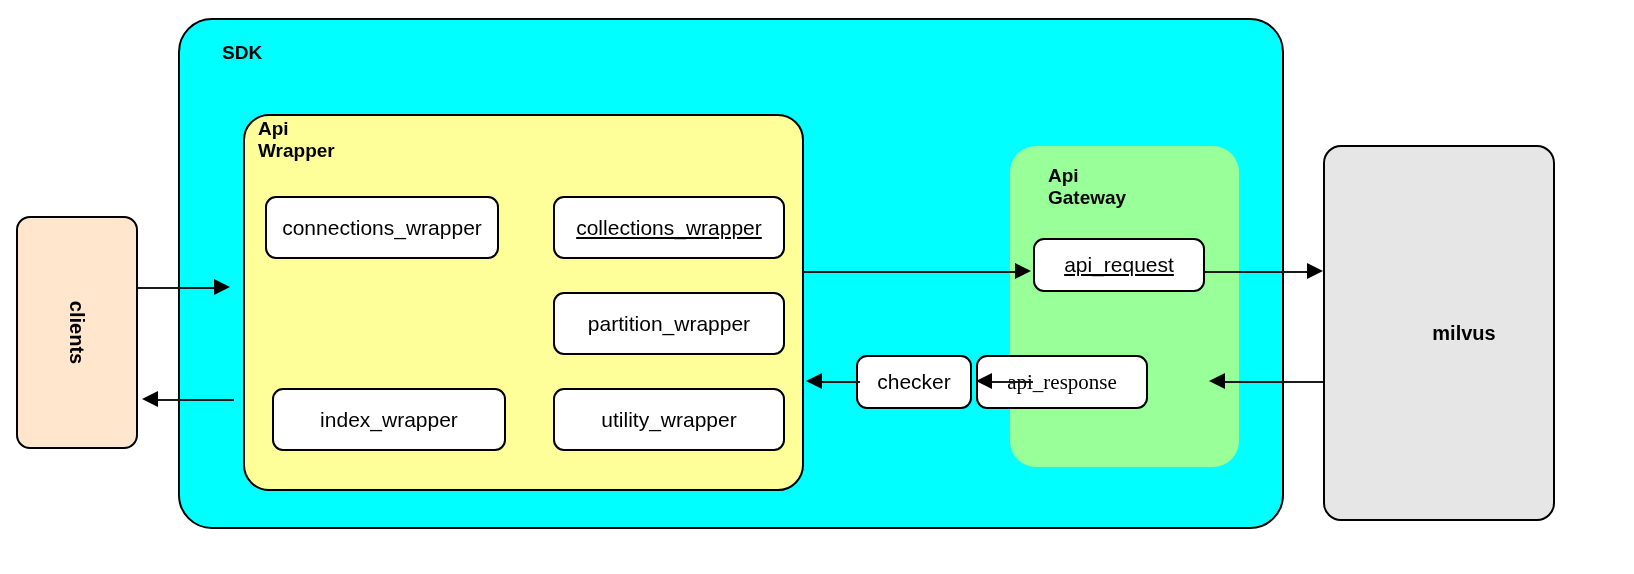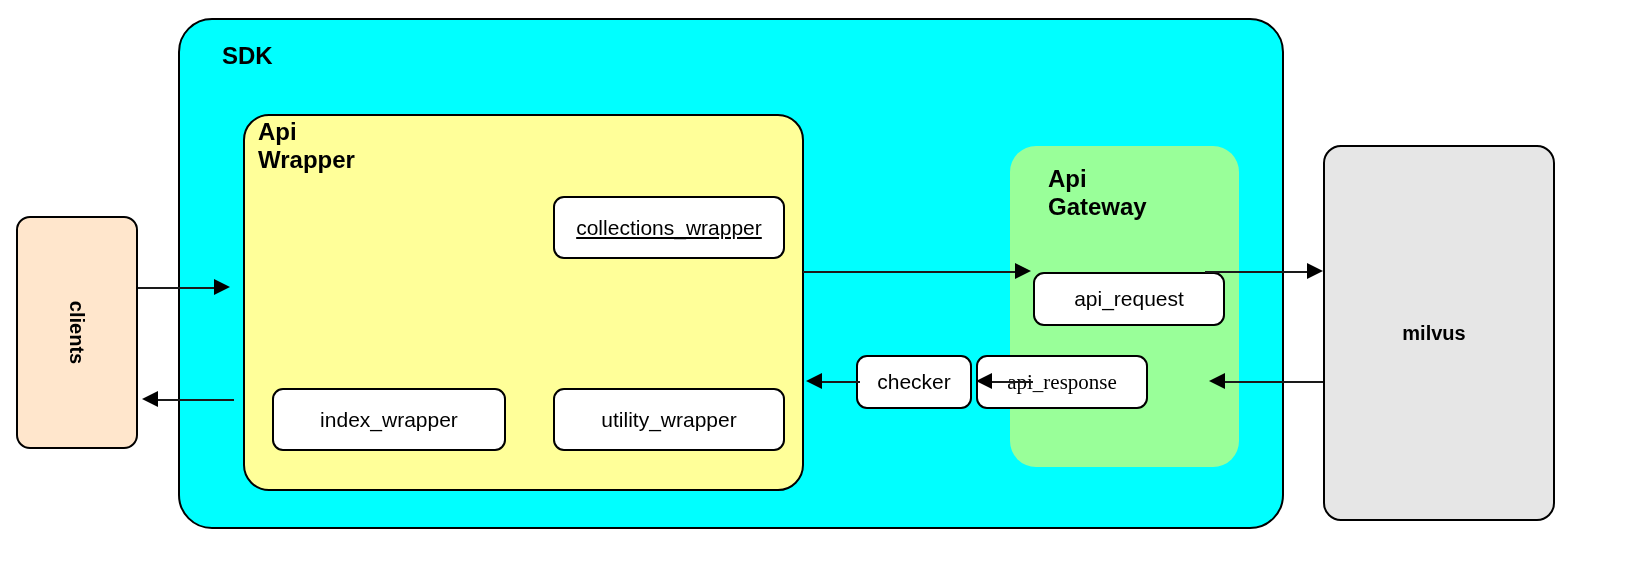--- a/index.html
+++ b/index.html
@@ -61,21 +61,21 @@
     width: 232px;
     height: 376px;
     background: #e6e6e6;
     border-radius: 18px;
   }
 
   
   .container-title {
     position: absolute;
     font-weight: bold;
-    font-size: 24px;
+    font-size: 19px;
     color: #000000;
     line-height: 1.18;
     white-space: pre-line;
   }
   .title-sdk   { left: 222px; top: 42px; }
   .title-aw    { left: 258px; top: 118px; }
   .title-ag    { left: 1048px; top: 165px; }
 
   
   .node {
@@ -90,21 +90,21 @@
     font-size: 21px;
     color: #000000;
     text-align: center;
   }
   .n-connections { left: 265px; top: 196px; width: 234px; height: 63px; }
   .n-collections { left: 553px; top: 196px; width: 232px; height: 63px; text-decoration: underline; }
   .n-schema      { left: 265px; top: 292px; width: 234px; height: 63px; }
   .n-partition   { left: 553px; top: 292px; width: 232px; height: 63px; }
   .n-index       { left: 272px; top: 388px; width: 234px; height: 63px; }
   .n-utility     { left: 553px; top: 388px; width: 232px; height: 63px; }
-  .n-apirequest  { left: 1033px; top: 272px; width: 192px; height: 54px; }
+  .n-apirequest  { left: 1033px; top: 238px; width: 172px; height: 54px; text-decoration: underline; }
   .n-apiresponse { left: 976px; top: 355px; width: 172px; height: 54px; font-family: Liberation Serif, serif; }
   .n-checker     { left: 856px; top: 355px; width: 116px; height: 54px; }
 
   
   .box-label {
     position: absolute;
     font-weight: bold;
     font-size: 20px;
     color: #000000;
     white-space: nowrap;
@@ -117,21 +117,21 @@
     display: flex;
     align-items: center;
     justify-content: center;
   }
   .label-clients span {
     transform: rotate(90deg);
     transform-origin: center center;
     display: inline-block;
   }
   .label-milvus {
-    left: 1318px;
+    left: 1348px;
     top: 145px;
     width: 232px;
     height: 376px;
     display: flex;
     align-items: center;
     justify-content: center;
   }
 
   
   .arrow-line {
@@ -181,21 +181,23 @@
     <span>clients</span>
   </div>
 
   <div class="container sdk-box"></div>
   <div class="container-title title-sdk">SDK</div>
 
   <div class="container apiwrapper-box"></div>
   <div class="container-title title-aw">Api
 Wrapper</div>
 
+  <div class="node n-connections">connections_wrapper</div>
   <div class="node n-collections">collections_wrapper</div>
+  <div class="node n-partition">partition_wrapper</div>
   <div class="node n-index">index_wrapper</div>
   <div class="node n-utility">utility_wrapper</div>
 
   <div class="container apigateway-box"></div>
   <div class="container-title title-ag">Api
 Gateway</div>
 
   <div class="node n-apirequest">api_request</div>
   <div class="node n-apiresponse">api_response</div>
 

